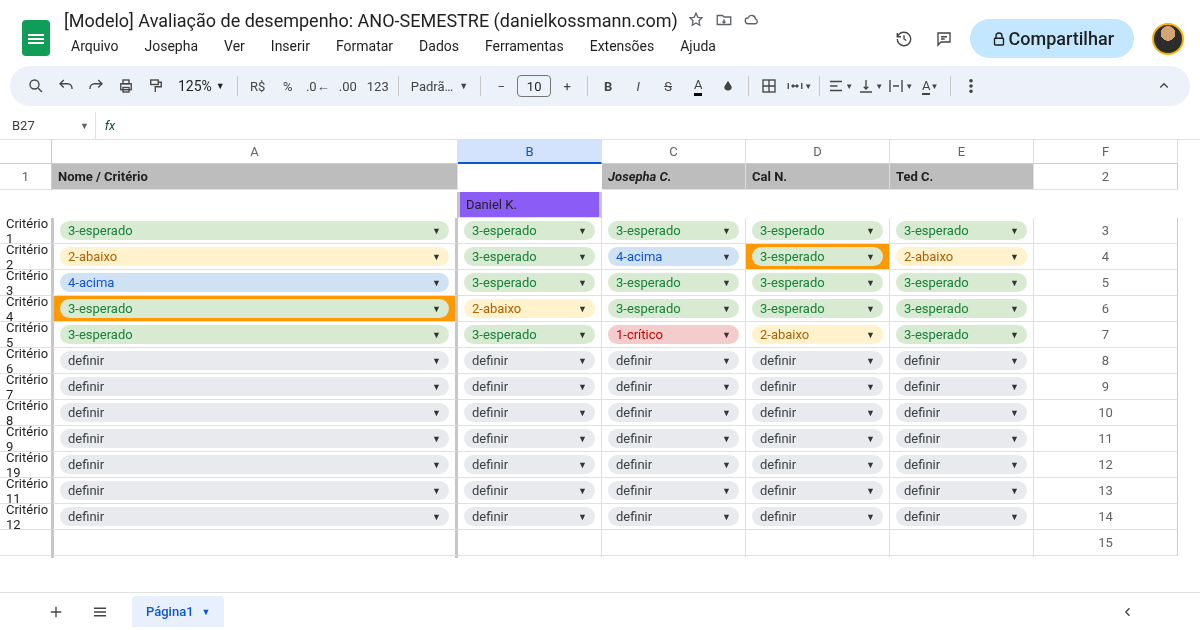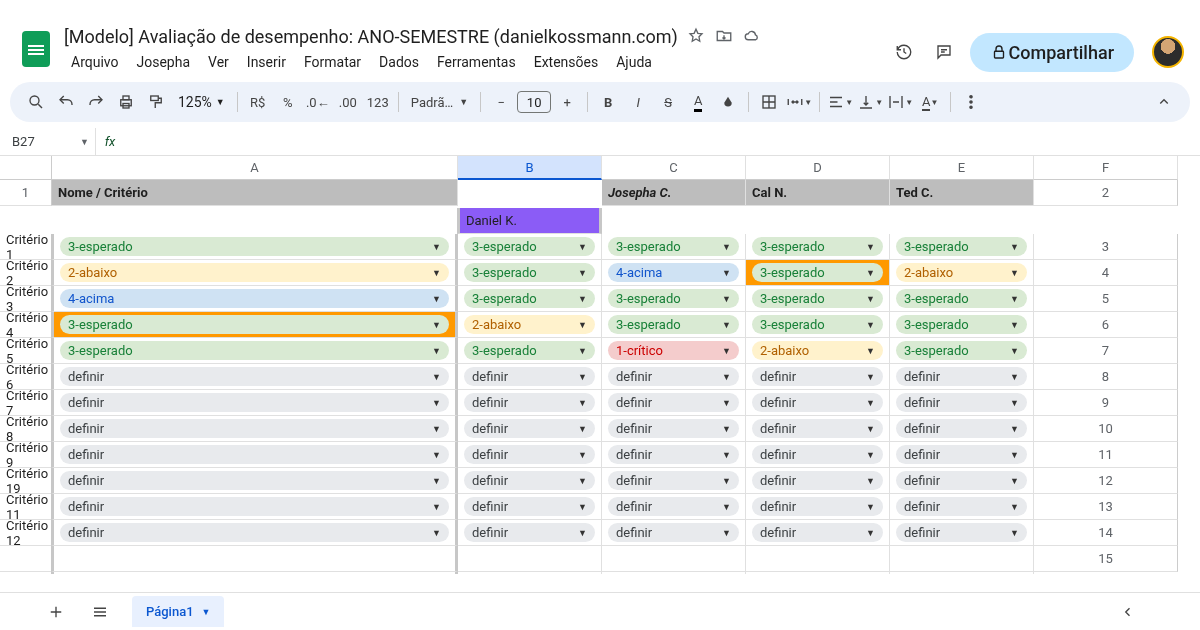--- a/index.html
+++ b/index.html
@@ -1,26 +1,26 @@
 <!DOCTYPE html>
 <html><head>
 <meta charset="utf-8">
 <style>
 *{margin:0;padding:0;box-sizing:border-box;font-family:"Google Sans",Roboto,Arial,sans-serif}
 body{width:1200px;height:630px;background:#fff;overflow:hidden;font-size:14px;color:#1f1f1f}
-.header{display:flex;align-items:center;padding:24px 16px 0;}
+.header{display:flex;align-items:flex-end;padding:8px 16px 0;}
 .logo{width:40px;height:40px;display:flex;align-items:center;justify-content:center;margin-right:8px;flex-shrink:0}
 .logo-sq{width:28px;height:36px;background:#0f9d58;border-radius:4px;position:relative;display:flex;align-items:center;justify-content:center}
 .logo-sq::before{content:"";position:absolute;width:16px;height:12px;background:repeating-linear-gradient(#fff,#fff 2px,#0f9d58 2px,#0f9d58 4px);top:14px;left:6px}
 .logo-sq::after{content:"";position:absolute;width:10px;height:2px;background:#fff;top:14px;left:6px;box-shadow:0 0 0 1px #fff inset}
 .title-area{flex:1}
 .title-row{display:flex;align-items:center;gap:8px;height:24px}
 .title{font-size:18px;color:#1f1f1f}
 .title-icon{width:20px;height:20px;color:#5f6368;display:flex;align-items:center;justify-content:center;cursor:pointer}
-.menurow{display:flex;gap:4px;margin-top:2px}
+.menurow{display:flex;gap:12px;margin-top:2px}
 .menuitem{padding:4px 7px;font-size:14px;color:#1f1f1f;border-radius:4px;cursor:pointer}
 .right-actions{display:flex;align-items:center;gap:12px;padding-top:6px}
 .ra-icon{width:28px;height:28px;color:#444;display:flex;align-items:center;justify-content:center;cursor:pointer;border-radius:50%}
 .share-btn{display:flex;align-items:center;gap:0;background:#c2e7ff;border-radius:20px;padding:9px 20px;font-size:18px;font-weight:500;cursor:pointer}
 .avatar{width:32px;height:32px;border-radius:50%;background:radial-gradient(circle at 50% 30%,#d4a574 30%,#2c2c2c 31%);border:2px solid #f4b400;margin-left:6px;cursor:pointer}
 .toolbar{margin:8px 10px 0;background:#edf2fa;border-radius:24px;height:40px;display:flex;align-items:center;padding:16px 12px;gap:2px}
 .tb{min-width:28px;height:28px;display:flex;align-items:center;justify-content:center;color:#444;cursor:pointer;border-radius:4px;font-size:13px}
 .sep{width:1px;height:20px;background:#c7c7c7;margin:0 4px}
 .zoom{display:flex;align-items:center;gap:4px;padding:0 6px}
 .fontsize-box{border:1px solid #747775;border-radius:4px;width:34px;height:22px;display:flex;align-items:center;justify-content:center;font-size:13px}

